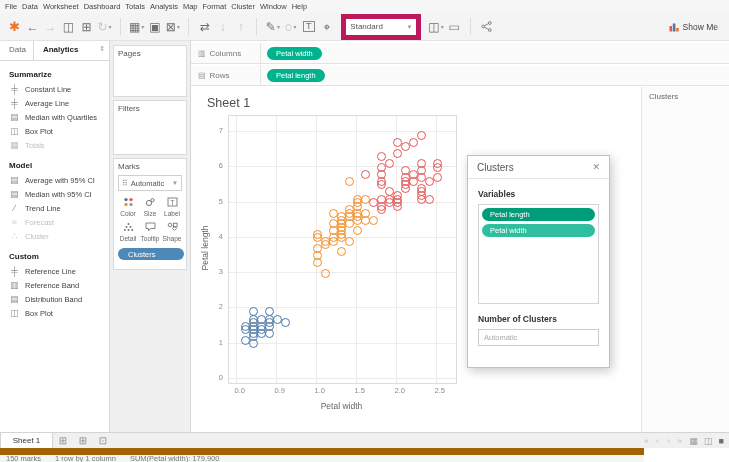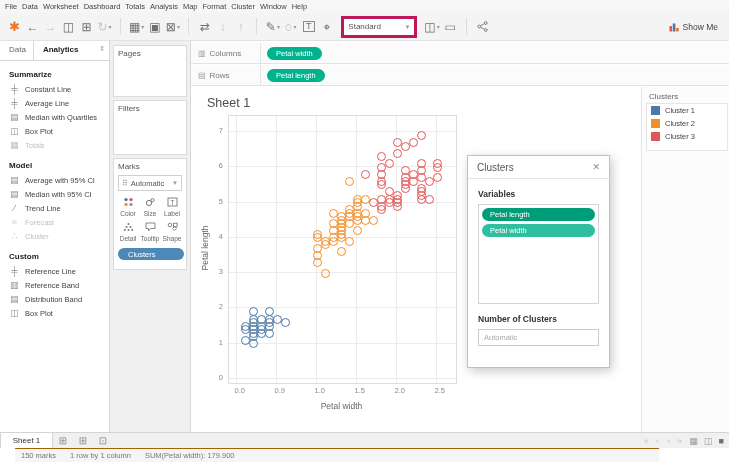--- a/index.html
+++ b/index.html
@@ -13,21 +13,21 @@
   .menu-item{cursor:default;white-space:nowrap}
 
   
   #toolbar{left:0;top:13px;width:729px;height:28px;background:#f4f4f4;display:flex;align-items:center;
            padding:0 7px;gap:3px;border-bottom:1px solid #e2e2e2}
   .tbtn{min-width:15px;height:20px;display:flex;align-items:center;justify-content:center;
         font-size:12px;color:#6e6e6e;line-height:1}
   .tbtn.muted{color:#c4c4c4}
   .tdd{font-size:6px;color:#9a9a9a;margin-left:1px}
   .tsep{width:1px;height:17px;background:#dcdcdc;margin:0 5px}
-  #view-combo{width:62px;height:16px;background:#fff;border:3px solid #be185d;display:flex;
+  #view-combo{width:62px;height:16px;background:#fff;border:5px solid #be185d;display:flex;
               align-items:center;justify-content:space-between;padding:0 4px;font-size:8px;color:#555;margin:0 4px}
   #show-me{margin-left:auto;display:flex;align-items:center;gap:4px;font-size:8.5px;color:#444;padding-right:4px}
 
   
   #sidebar{left:0;top:41px;width:110px;height:391px;background:#fff;border-right:1px solid #d8d8d8}
   #side-tabs{display:flex;height:19px;border-bottom:1px solid #d8d8d8;align-items:stretch}
   .side-tab{padding:4px 7px 0 9px;font-size:8px;color:#666}
   .side-tab.active{font-weight:bold;color:#222;border-left:1px solid #d8d8d8}
   #pane-collapse{margin-left:auto;color:#9a9a9a;font-size:7px;padding:4px 4px 0 0}
   .side-section-title{font-weight:bold;font-size:8px;color:#222;margin:9px 0 3px 9px}
@@ -103,21 +103,21 @@
            display:flex;align-items:stretch}
   #tab-datasource{width:97px;display:flex;align-items:center;gap:5px;padding-left:9px;color:#666;font-size:8px}
   #tab-sheet1{width:51px;background:#fff;border-left:1px solid #d4d4d4;border-right:1px solid #d4d4d4;
               display:flex;align-items:center;justify-content:center;color:#333;font-size:8px}
   .newtab-btn{width:20px;display:flex;align-items:center;justify-content:center;color:#8a8a8a;font-size:10px}
   #tabs-right{margin-left:auto;display:flex;align-items:center;gap:3px;padding-right:5px}
   .nav-arrow{color:#c2c2c2;font-size:9px;width:8px;text-align:center}
   .view-icon{color:#9a9a9a;font-size:9px;margin-left:3px}
 
   
-  #statusbar{left:15px;top:448px;width:644px;height:14px;background:#f5f5f5;border-top:1px solid #a16207;
+  #statusbar{left:0;top:448px;width:644px;height:14px;background:#f5f5f5;border-top:7px solid #a16207;
              display:flex;align-items:center;gap:0;font-size:7.5px;color:#777}
   #statusbar span{margin-left:6px}
   #statusbar #status-sum{margin-left:14px}
   #status-rows{margin-left:14px !important}
 </style>
 </head>
 <body>
 
 <div id="app">
 
@@ -519,34 +519,20 @@
         <div class="y-tick" style="left: 12px; top: 109.572px;">5</div>
         <div class="y-tick" style="left: 12px; top: 74.2858px;">6</div>
         <div class="y-tick" style="left: 12px; top: 39.0001px;">7</div>
       </div>
     <div id="x-axis-title">Petal width</div>
     <div id="y-axis-title">Petal length</div>
   </div>
 
   <div id="legendcol" class="abs">
     <div id="legend-title">Clusters</div>
-    <div id="legend-box">
-        <div class="legend-item">
-          <span class="legend-swatch" style="background: rgb(78, 121, 167);"></span>
-          <span class="legend-label">Cluster 1</span>
-        </div>
-        <div class="legend-item">
-          <span class="legend-swatch" style="background: rgb(242, 142, 43);"></span>
-          <span class="legend-label">Cluster 2</span>
-        </div>
-        <div class="legend-item">
-          <span class="legend-swatch" style="background: rgb(225, 87, 89);"></span>
-          <span class="legend-label">Cluster 3</span>
-        </div>
-      </div>
   </div>
 
   <div id="dialog" class="abs">
     <div id="dialog-header">
       <span id="dialog-title">Clusters</span>
       <span id="dialog-close">✕</span>
     </div>
     <div class="dlg-label">Variables</div>
     <div id="variables-box">
         <div class="dlg-pill" style="background: rgb(0, 158, 120);">

